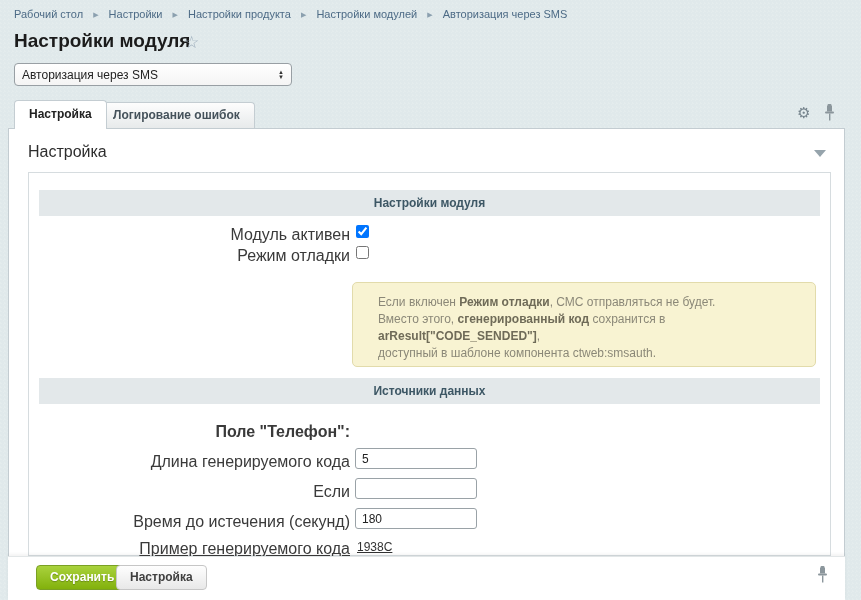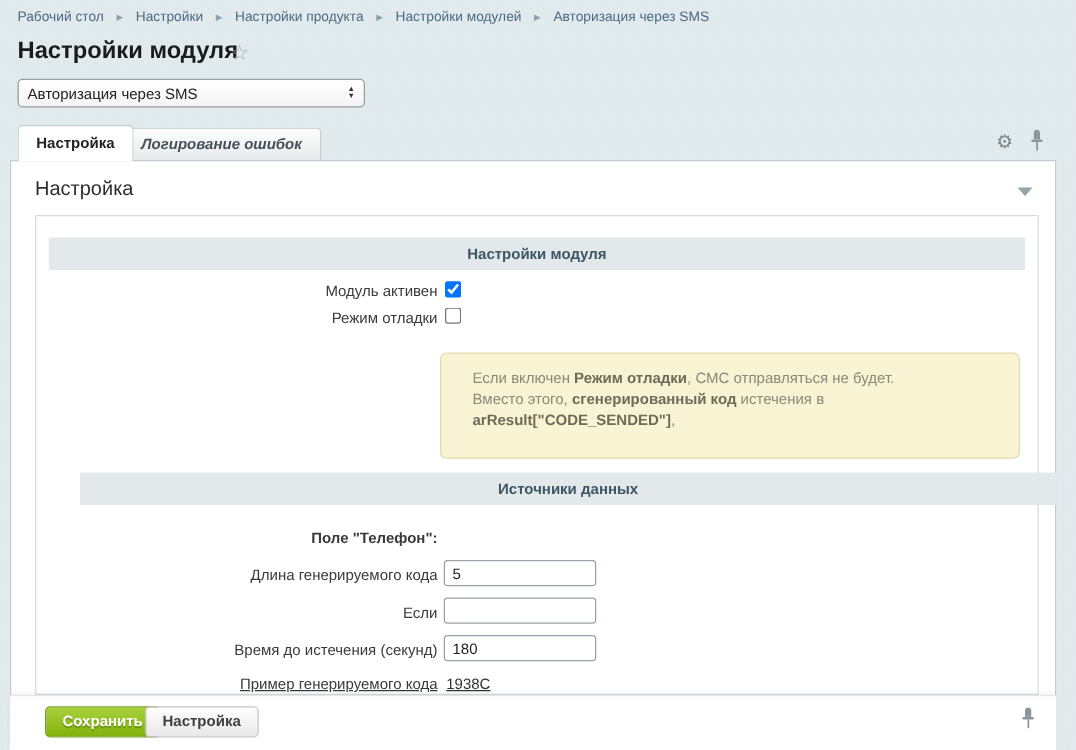--- a/index.html
+++ b/index.html
@@ -29,39 +29,39 @@
     padding:0 20px 0 7px; -webkit-appearance:none; appearance:none; outline:none;
   }
   .sel-arrows { position:absolute; right:7px; top:50%; transform:translateY(-50%); display:flex; flex-direction:column; line-height:5px; font-size:6px; color:#333; pointer-events:none; }
   .module-select { left:14px; top:63px; width:278px; height:23px; }
   .phone-select  { left:355px; top:417px; width:201px; height:23px; }
 
   
   .tab { position:absolute; height:28px; line-height:27px; padding:0 14px; font-size:12px; font-weight:bold;
          border:1px solid #c4cdd2; border-bottom:none; border-radius:4px 4px 0 0; cursor:pointer; }
   .tab-active { left:14px; top:100px; height:29px; background:#fff; color:#222; z-index:3; }
-  .tab-inactive { left:98px; top:102px; height:26px; line-height:25px; background:linear-gradient(#fdfdfd,#e7eaeb); color:#45525b; z-index:0;font-style:italic; }
+  .tab-inactive { left:98px; top:102px; height:26px; line-height:25px; background:linear-gradient(#fdfdfd,#e7eaeb); color:#45525b; z-index:0; }
 
   .gear-icon { position:absolute; left:797px; top:104px; font-size:15px; color:#76848d; cursor:pointer; }
   .pin-top { position:absolute; left:824px; top:104px; cursor:pointer; }
   .pin-bottom { position:absolute; left:817px; top:566px; cursor:pointer; z-index:7; }
 
   
   .main-panel { position:absolute; left:8px; top:128px; width:837px; height:472px; background:#fff; border:1px solid #c3ccd1; z-index:1; }
   .panel-title { position:absolute; left:28px; top:143px; font-size:16px; color:#2e2e2e; z-index:2; }
   .collapse-tri { position:absolute; left:814px; top:150px; width:0; height:0; border-left:6px solid transparent; border-right:6px solid transparent; border-top:7px solid #96a4ac; cursor:pointer; z-index:2; }
 
   .inner-box { position:absolute; left:28px; top:172px; width:803px; height:384px; background:#fff; border:1px solid #d6dcdf; z-index:1; }
 
   .section-bar { position:absolute; left:39px; width:781px; height:26px; line-height:26px; text-align:center;
                  background:#e3e8ea; font-size:12px; font-weight:bold; color:#3d5765; z-index:2; }
   .bar-module { top:190px; }
-  .bar-sources { top:378px;margin-left:25px; }
+  .bar-sources { top:378px; }
 
-  .fld-label { position:absolute; left:0; width:350px; text-align:right; font-size:12px; color:#3a3a3a; z-index:2; }
+  .fld-label { position:absolute; left:0; width:350px; text-align:right; font-size:16px; color:#3a3a3a; z-index:2; }
   .fld-label.bold { font-weight:bold; }
   .chk { position:absolute; left:356px; width:13px; height:13px; z-index:2; }
   .txt-input { position:absolute; left:355px; width:122px; height:21px; border:1px solid #9aa2a7; border-radius:3px;
                font-family:"Liberation Sans",sans-serif; font-size:12px; color:#222; padding:0 6px; z-index:2; }
   .static-val { position:absolute; left:357px; font-size:12px; color:#333; z-index:2;text-decoration:underline; }
 
   
   .note-box { position:absolute; left:352px; top:282px; width:464px; height:85px; background:#f8f3d2;
               border:1px solid #e2dbab; border-radius:5px; padding:11px 14px 0 25px;
               font-size:12px; line-height:17px; color:#8b8878; z-index:2; }
@@ -125,21 +125,22 @@
 <div class="section-bar bar-module">Настройки модуля</div>
 
 <label class="fld-label" style="top:226px;">Модуль активен</label>
 <input type="checkbox" class="chk" style="top: 225px;" checked="">
 
 <label class="fld-label" style="top:247px;">Режим отладки</label>
 <input type="checkbox" class="chk" style="top: 246px;">
 
 <div class="note-box">
   <span>Если включен </span><b>Режим отладки</b><span>, СМС отправляться не будет.</span><br>
-  <span>Вместо этого, </span><b>сгенерированный код</b><span> истечения в </span><b>arResult["CODE_SENDED"]</b><span>,</span><br>
+  <span>Вместо этого, </span><b>сгенерированный код</b><span> сохранится в </span><b>arResult["CODE_SENDED"]</b><span>,</span><br>
+  <span>доступный в шаблоне компонента ctweb:smsauth.</span>
 </div>
 
 <div class="section-bar bar-sources">Источники данных</div>
 
 <label class="fld-label bold" style="top:423px;">Поле "Телефон":</label>
 <div class="sel-wrap phone-select">
   <select>
     <option>(Личные данные) Телефон</option>
   </select>
   <span class="sel-arrows">

